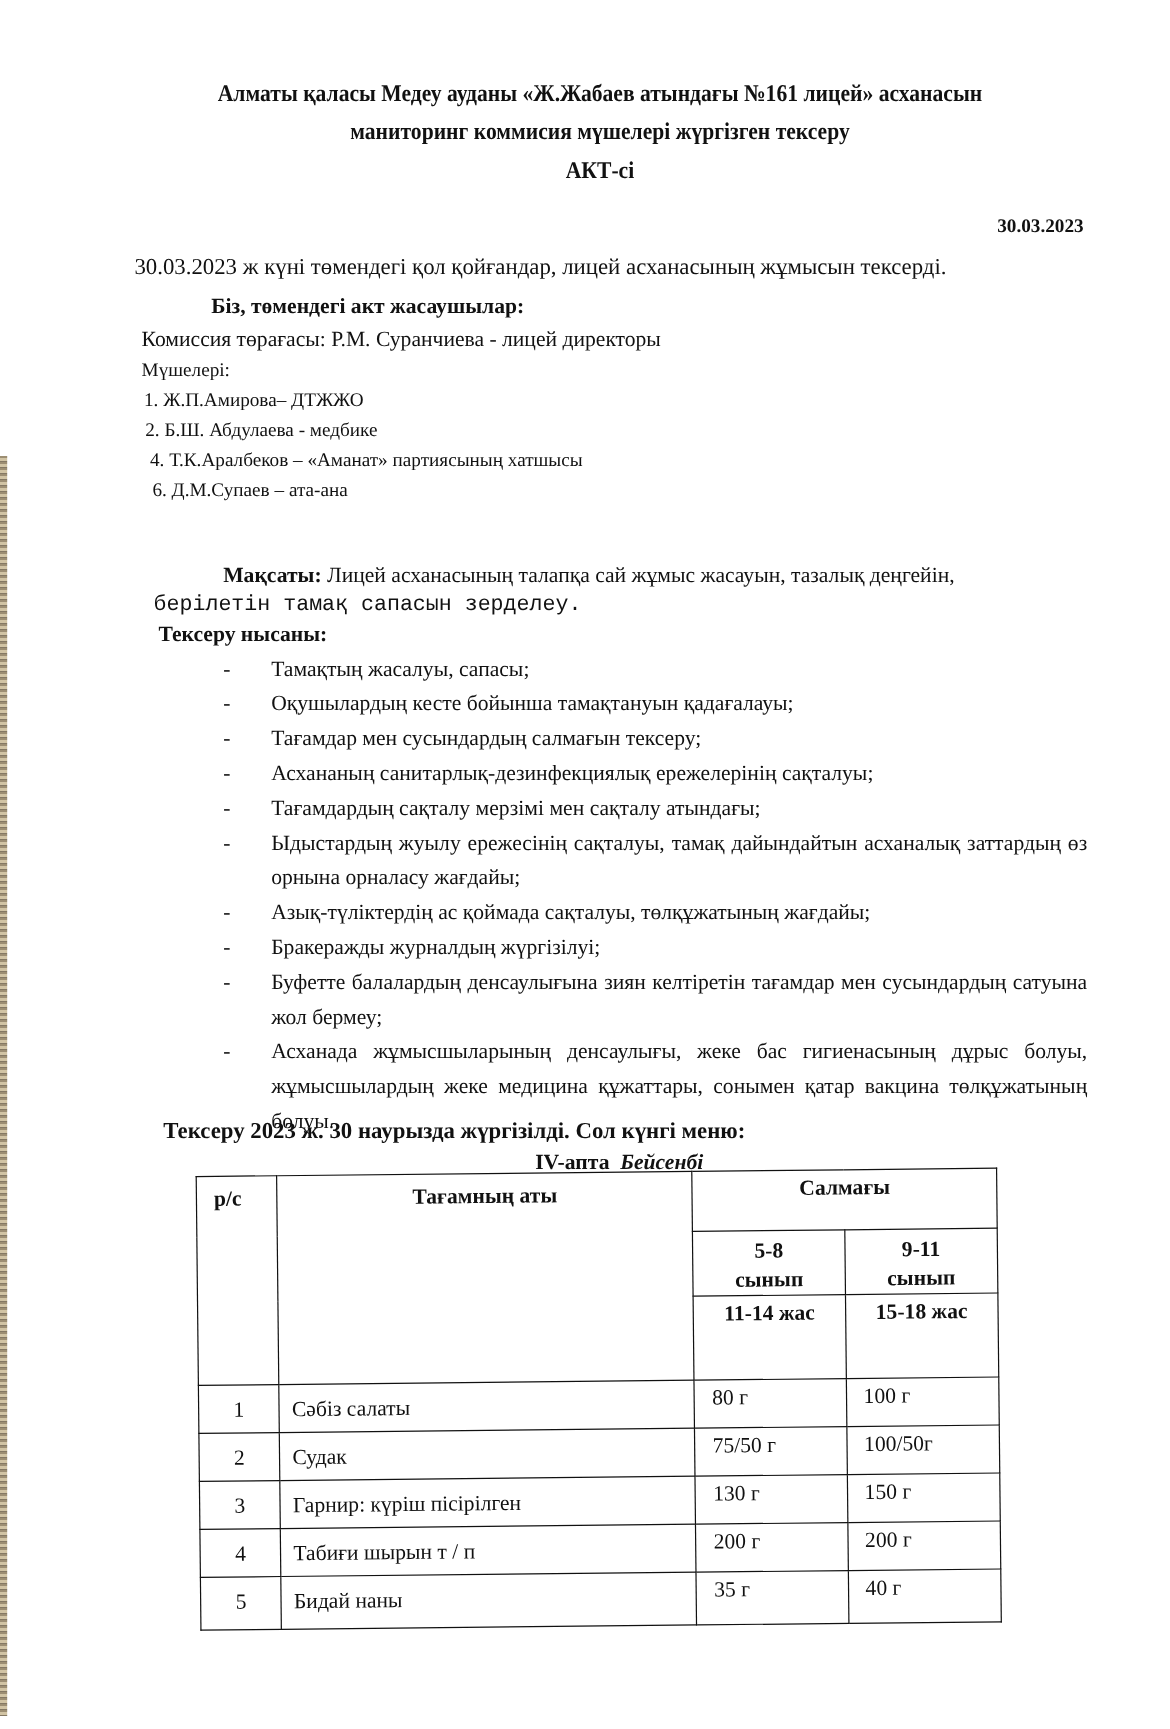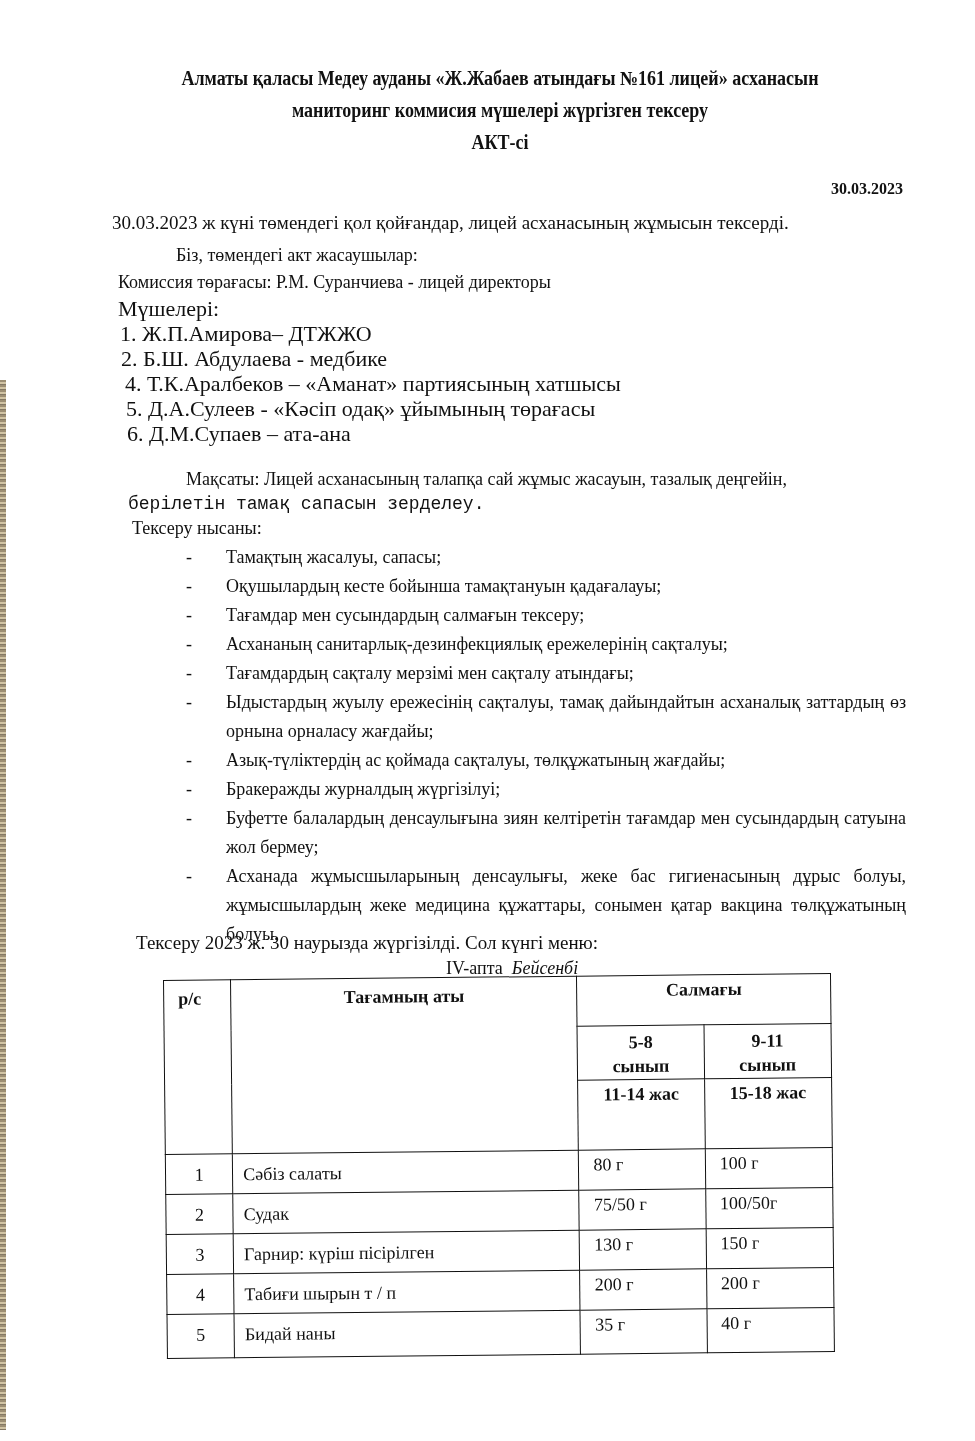--- a/index.html
+++ b/index.html
@@ -13,22 +13,22 @@
       opacity: 0.85;
     }
     .title {
       position: absolute; left: 100px; top: 62px; width: 800px; text-align: center;
       font-weight: bold; font-size: 20px; line-height: 32px; transform: scaleX(0.9); transform-origin: center top;
     }
     .date-right {
       position: absolute; right: 72px; top: 180px; font-weight: bold; font-size: 16px;
     }
     .line { position: absolute; font-size: 18px; white-space: nowrap; }
-    .bold { font-weight: normal; text-align: right; }
-    .members { position: absolute; left: 118px; top: 296px; font-size: 22px; line-height: 25px; }
+    .bold { font-weight: bold; text-align: right; }
+    .members { position: absolute; left: 118px; top: 296px; font-size: 16px; line-height: 25px; }
     .members .m { white-space: nowrap; }
     .bullets { position: absolute; left: 186px; top: 543px; width: 720px; font-size: 18px; }
     .bullet { display: flex; line-height: 29px; margin-bottom: 0; }
     .bullet .dash { width: 40px; flex: none; }
     .bullet .txt { flex: 1; text-align: justify; }
     table.menu {
       position: absolute; left: 163px; top: 980px; width: 668px;
       border-collapse: collapse; font-size: 18px; transform: rotate(-0.6deg); transform-origin: left top;
     }
     table.menu td, table.menu th { border: 1.5px solid #111; vertical-align: top; }
@@ -52,21 +52,20 @@
 
 <div class="line" style="left:112px; top:212px; font-size:19px;">30.03.2023 ж күні төмендегі қол қойғандар, лицей асханасының жұмысын тексерді.</div>
 <div class="line bold" style="left:176px; top:245px;">Біз, төмендегі акт жасаушылар:</div>
 <div class="line" style="left:118px; top:272px;">Комиссия төрағасы: Р.М. Суранчиева - лицей директоры</div>
 
 <div class="members">
   <div class="m">Мүшелері:</div>
   <div class="m" style="padding-left:2px">1. Ж.П.Амирова– ДТЖЖО</div>
   <div class="m" style="padding-left:3px">2. Б.Ш. Абдулаева - медбике</div>
   <div class="m" style="padding-left:7px">4. Т.К.Аралбеков – «Аманат» партиясының хатшысы</div>
-  <div class="m" style="padding-left:8px">5. Д.А.Сулеев - «Кәсіп одақ» ұйымының төрағасы</div>
   <div class="m" style="padding-left:9px">6. Д.М.Супаев  – ата-ана</div>
 </div>
 
 <div class="line" style="left:186px; top:469px;">
   <span class="bold">Мақсаты:</span><span> Лицей асханасының талапқа сай жұмыс жасауын, тазалық деңгейін,</span>
 </div>
 <div class="line" style="left:128px; top:494px;font-family:Liberation Mono, monospace;">берілетін тамақ сапасын зерделеу.</div>
 <div class="line bold" style="left:132px; top:518px;">Тексеру нысаны:</div>
 
 <div class="bullets">

